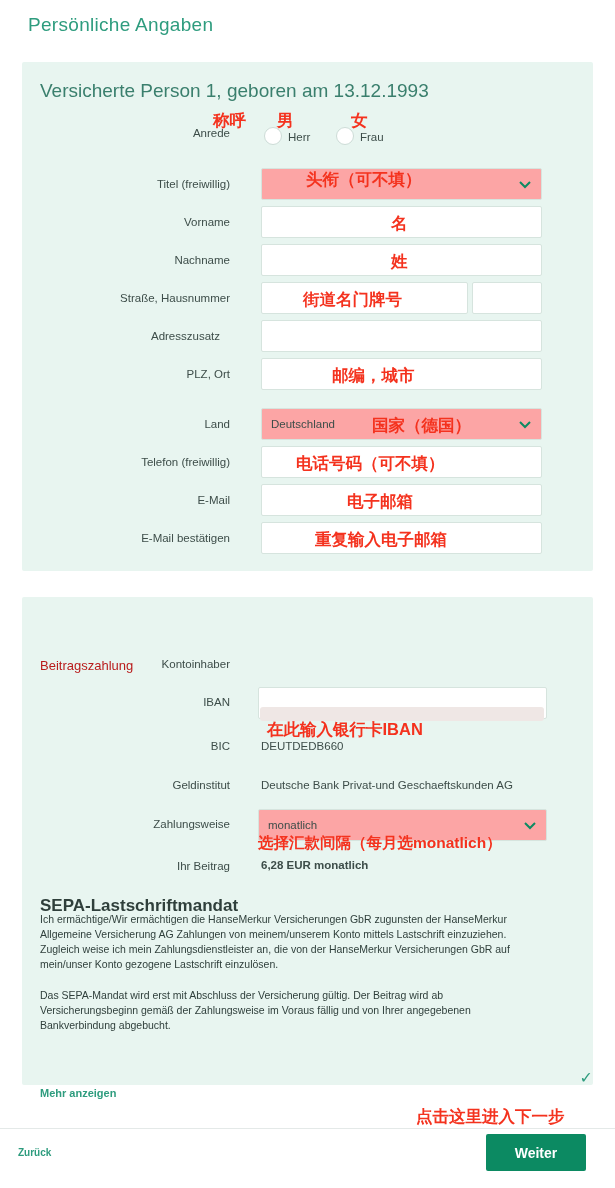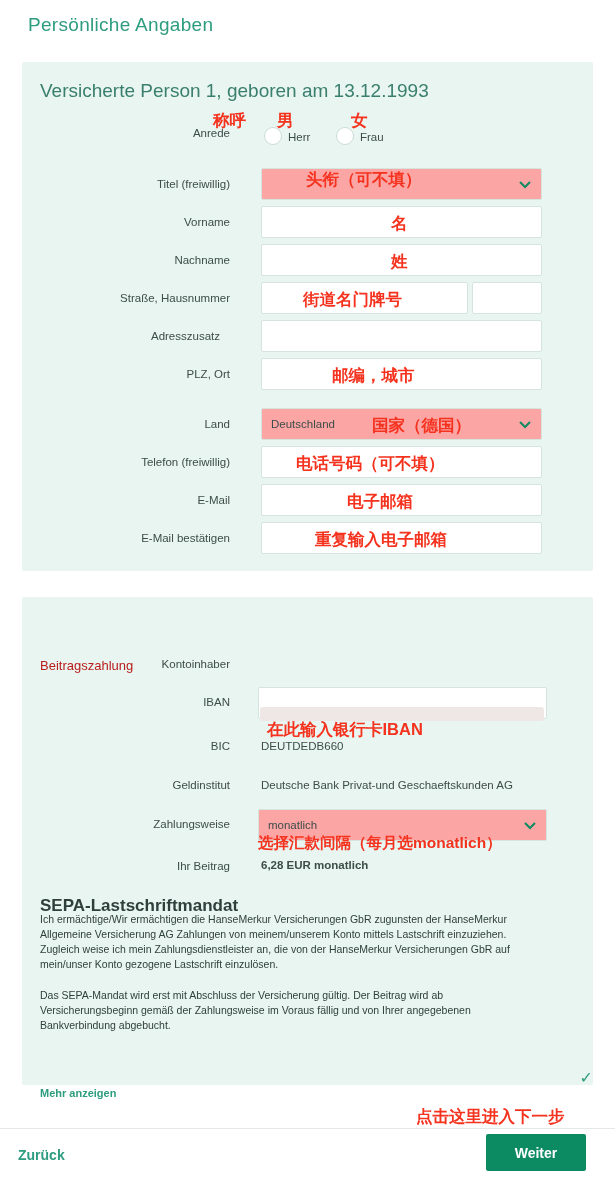--- a/index.html
+++ b/index.html
@@ -144,21 +144,21 @@
   .footer {
     position: absolute;
     left: 0; right: 0; bottom: 0;
     height: 60px;
     background: #ffffff;
     border-top: 1px solid #e4e9e8;
   }
   .back-link {
     position: absolute;
     left: 18px; top: 1147px;
-    font-size: 14px;
+    font-size: 10px;
     font-weight: bold;
     color: #2e9c7e;
     text-decoration: none;
   }
   .weiter-btn {
     position: absolute;
     left: 486px; top: 1134px;
     width: 100px; height: 37px;
     background: #0c8a62;
     color: #ffffff;

